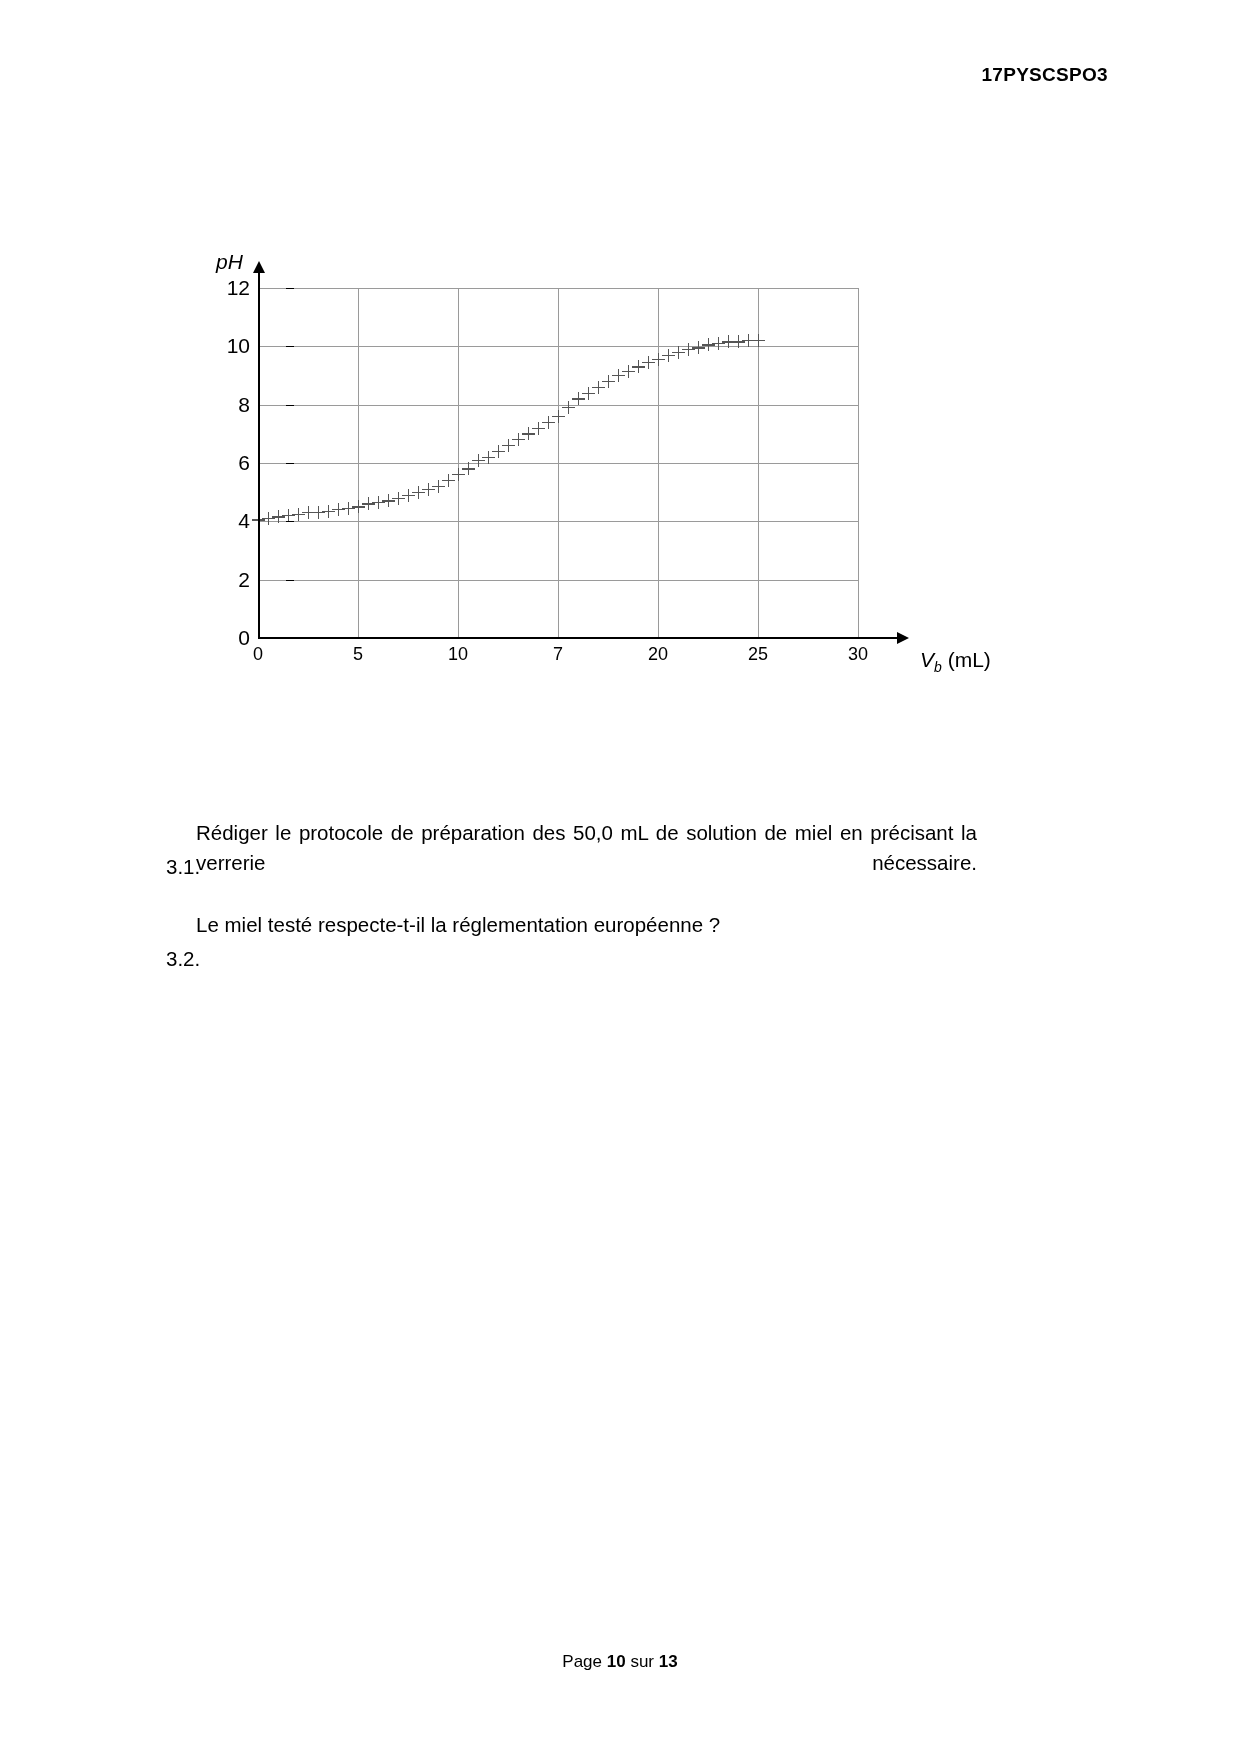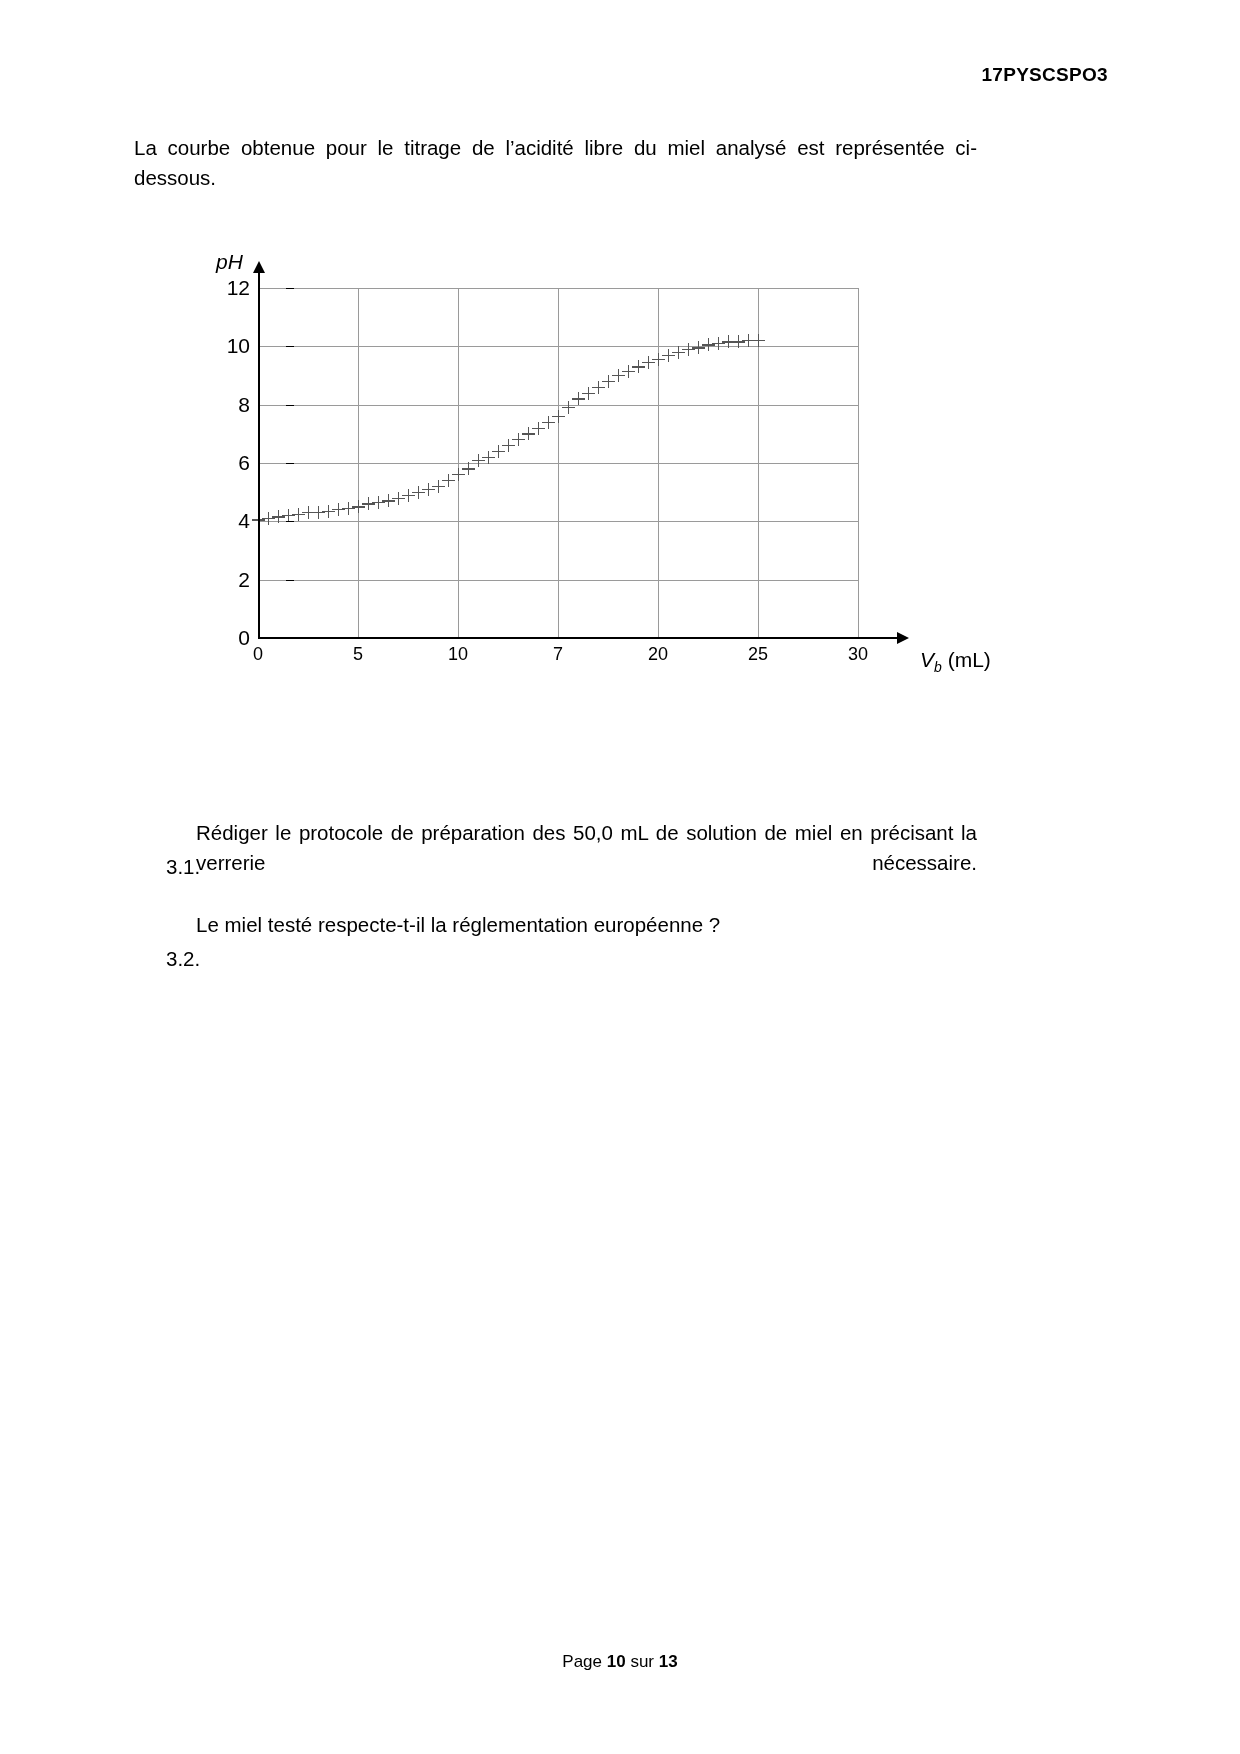--- a/index.html
+++ b/index.html
@@ -198,21 +198,20 @@
   }
   .footer b { font-weight: bold; }
 </style>
 </head>
 <body>
 
 <div class="page">
 
   <div class="header-code">17PYSCSPO3</div>
 
-  <div class="intro">La courbe obtenue pour le titrage de l’acidité libre du miel analysé est représentée ci-dessous.</div>
 
   <div class="chart-wrap">
     <div class="chart-ylabel">pH</div>
 
     <div class="plot" id="plot-area">
         <div class="grid-line vline" style="left: 100px;"></div>
         <div class="grid-line vline" style="left: 200px;"></div>
         <div class="grid-line vline" style="left: 300px;"></div>
         <div class="grid-line vline" style="left: 400px;"></div>
         <div class="grid-line vline" style="left: 500px;"></div>

